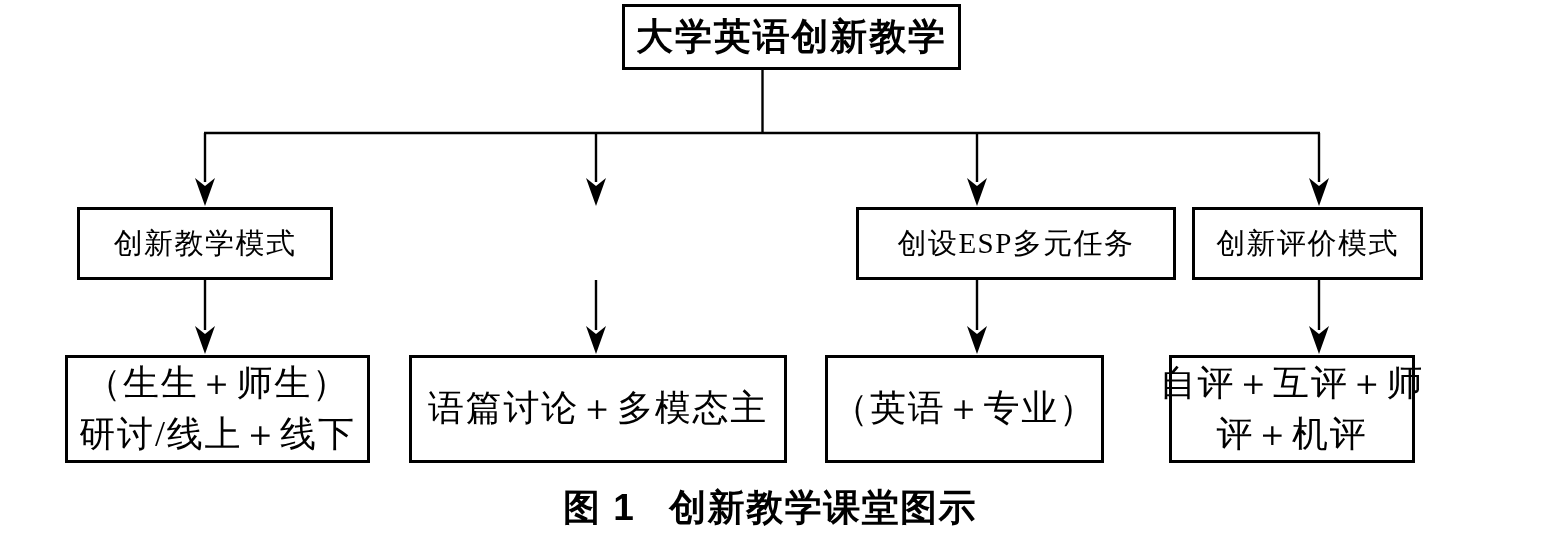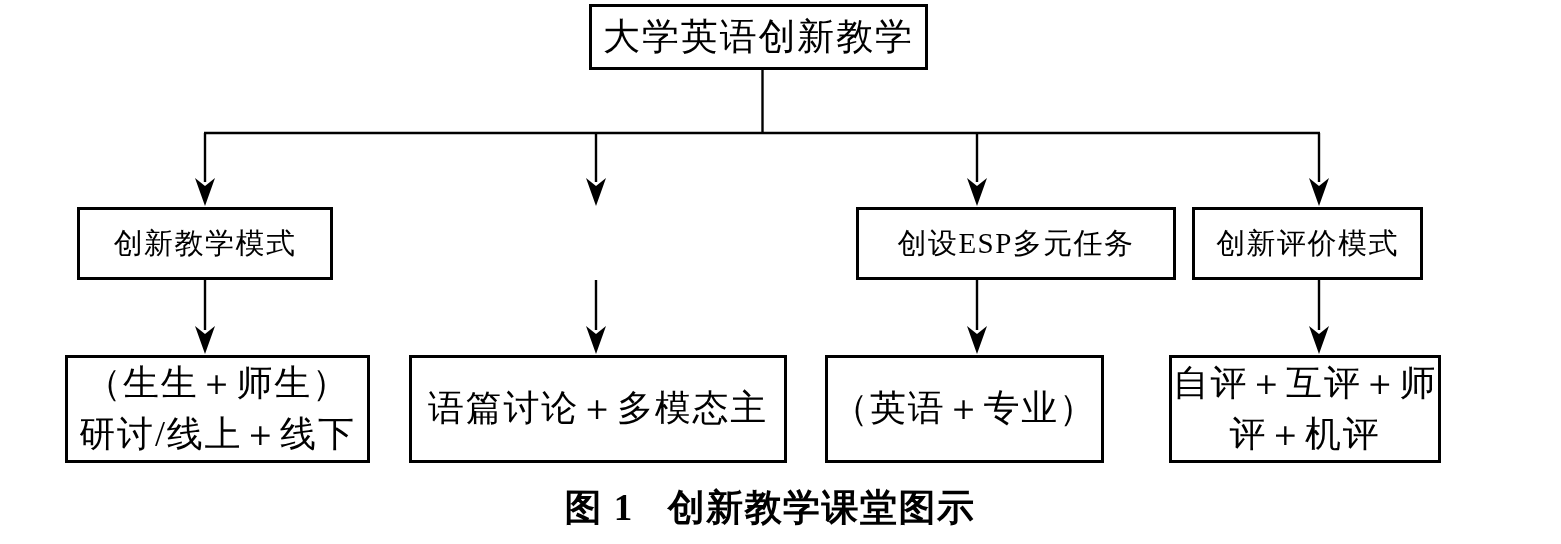--- a/index.html
+++ b/index.html
@@ -32,48 +32,49 @@
     background: var(--bg-color);
     display: flex;
     flex-direction: column;
     align-items: center;
     justify-content: center;
     text-align: center;
     letter-spacing: 0.05em;
     line-height: 1.35;
   }
   .node-root {
-    left: 589px; top: 4px; width: 339px; height: 66px;
+    left: 622px; top: 4px; width: 339px; height: 66px;
     font-size: 37px;
+    font-weight: bold;
   }
   .node-branch {
     top: 207px; height: 73px;
     font-size: 29px;
   }
   .node-branch-1 { left: 77px;   width: 256px; }
   .node-branch-2 { left: 457px;  width: 254px; }
   .node-branch-3 { left: 817px;  width: 320px; margin-left: 39px; }
   .node-branch-4 { left: 1192px; width: 231px; }
   .node-leaf {
     top: 355px; height: 108px;
     font-size: 36px;
     line-height: 1.42;
   }
   .node-leaf-1 { left: 65px;   width: 305px; }
   .node-leaf-2 { left: 409px;  width: 378px; }
   .node-leaf-3 { left: 825px;  width: 279px; }
-  .node-leaf-4 { left: 1169px; width: 272px; justify-content: flex-end; }
+  .node-leaf-4 { left: 1169px; width: 246px; justify-content: flex-end; }
   .leaf-line { display: block; white-space: nowrap; }
   .caption {
     position: absolute;
     left: 400px; top: 483px; width: 740px;
     display: flex;
     justify-content: center;
     align-items: baseline;
-    font-family: Liberation Serif, serif;
+    font-family: Liberation Sans, sans-serif;
     font-weight: 700;
     font-size: 37px;
     letter-spacing: 0.04em;
     color: var(--text-color);
   }
   .caption .caption-gap { display: inline-block; width: 34px; }
 </style>
 </head>
 <body>
 

